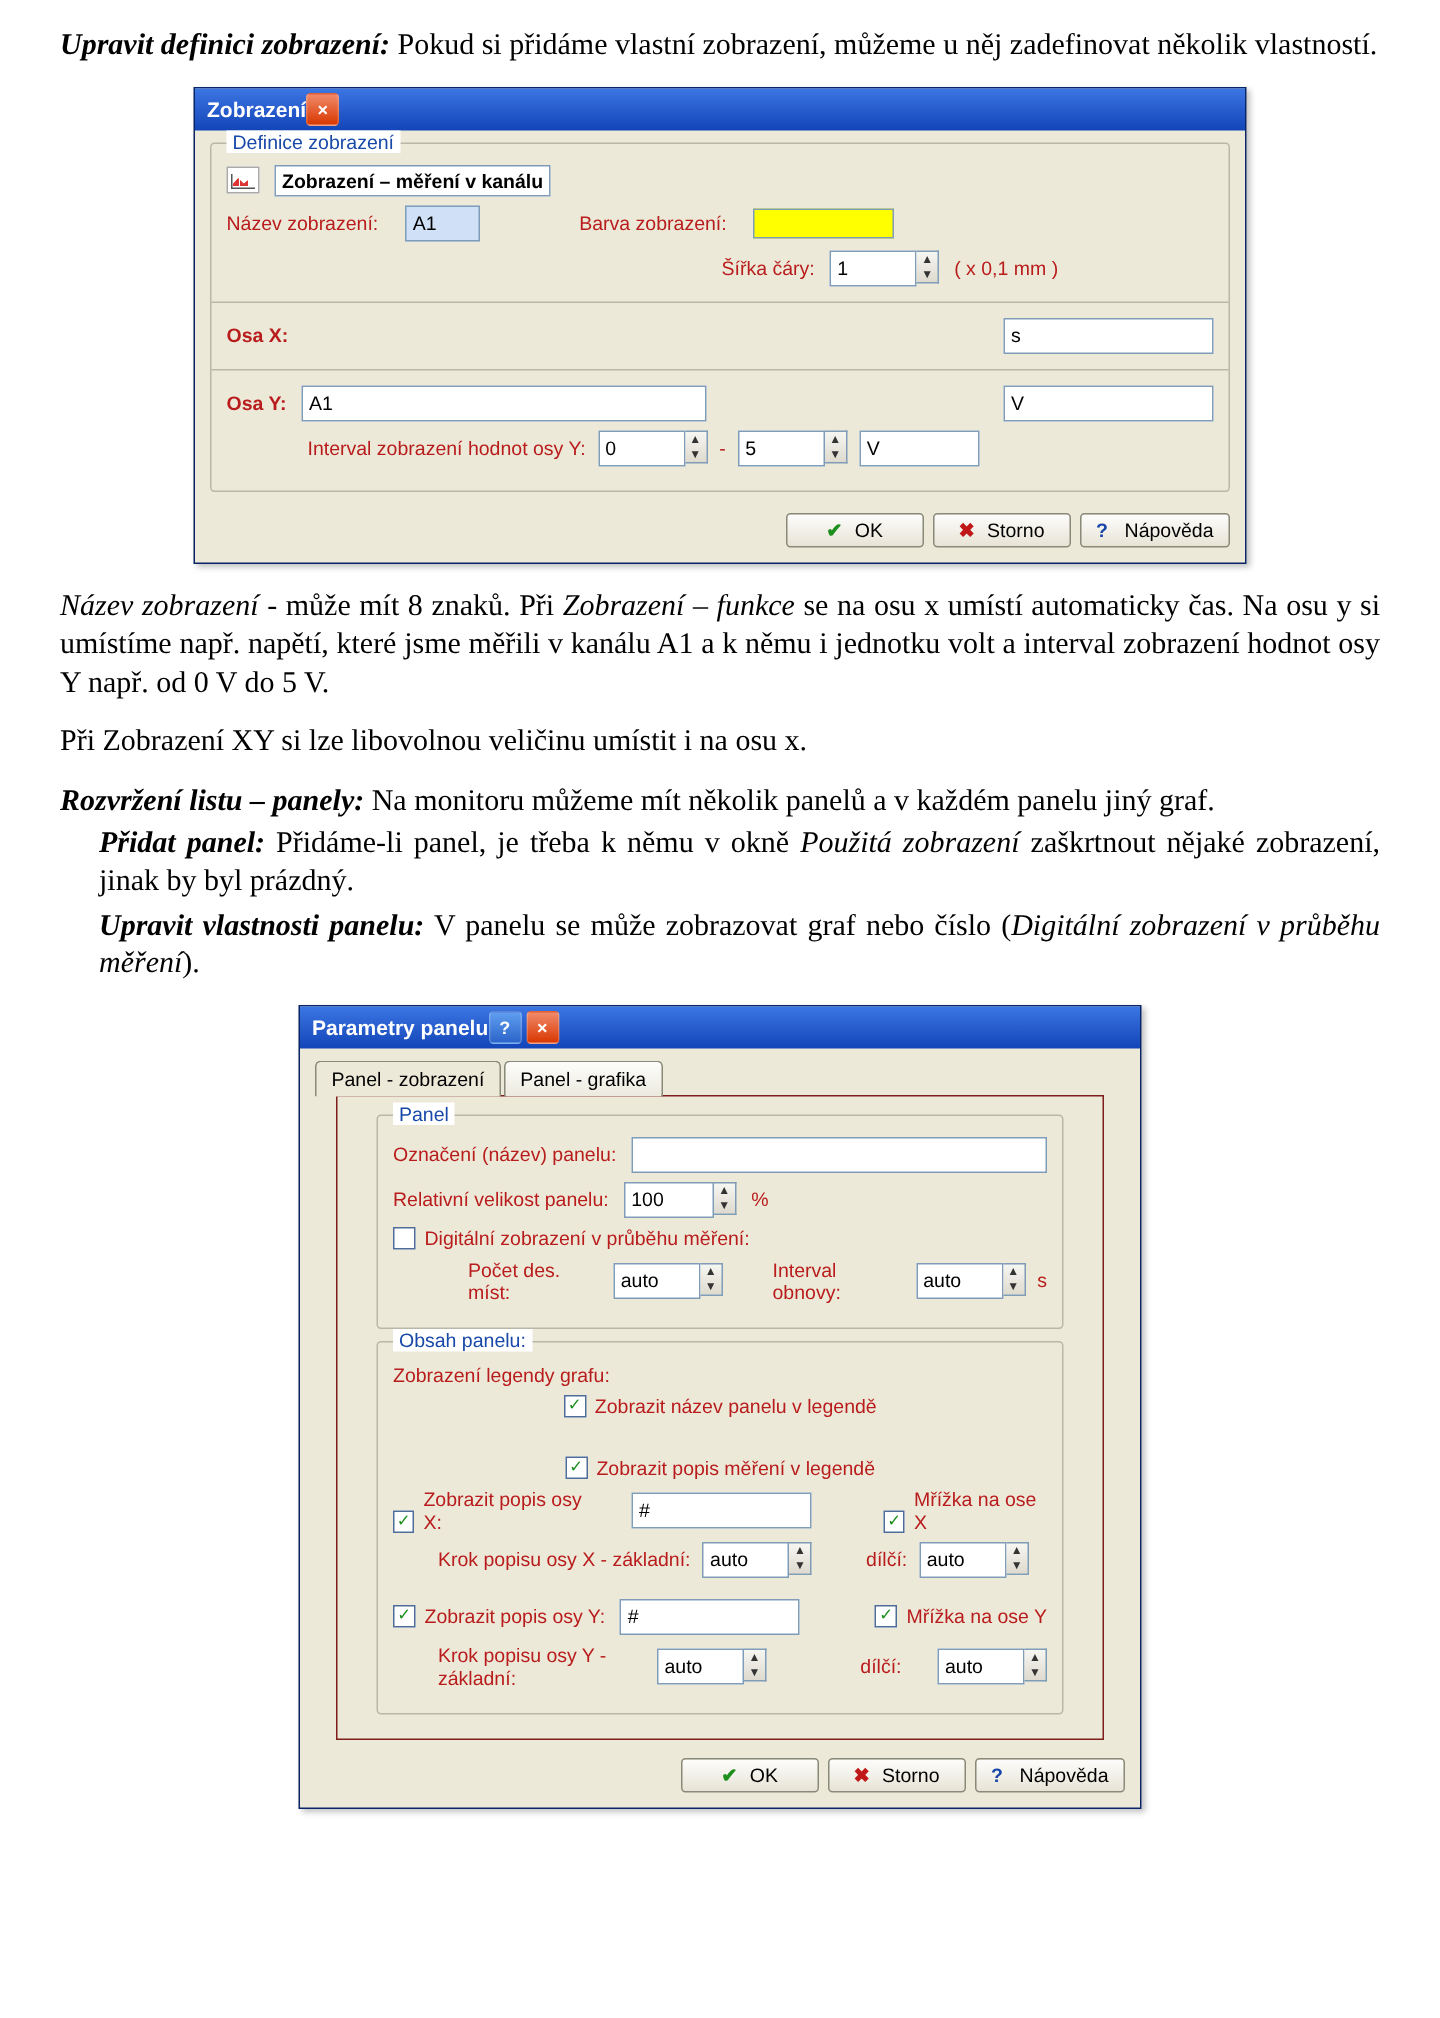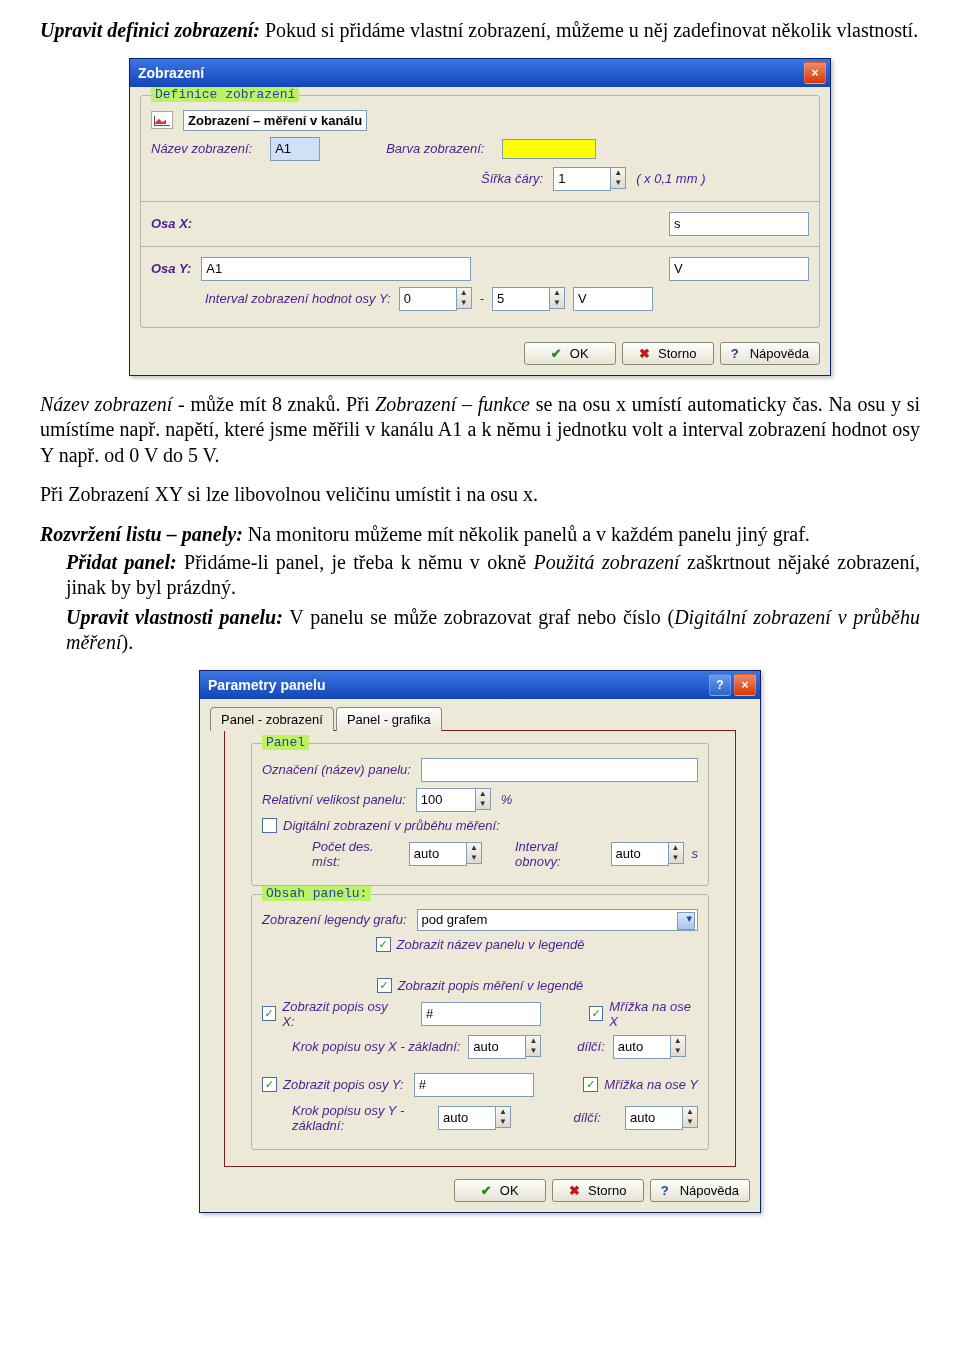--- a/index.html
+++ b/index.html
@@ -25,21 +25,21 @@
     border: 1px solid #0a246a;
     box-shadow: 2px 2px 4px rgba(0,0,0,.25);
     margin: 6px auto 16px;
   }
   .dlg1 { width: 700px; }
   .dlg2 { width: 560px; }
   .titlebar {
     background: linear-gradient(to bottom, #3b77e3 0%, #2a5fd0 45%, #1246b8 100%);
     color: #fff;
     font-weight: bold;
-    display: flex; align-items: center; justify-content: space-between;
+    display: flex; align-items: center; justify-content: flex-start;
     padding: 3px 4px 3px 8px;
     font-size: 14px;
   }
   .titlebar .right-btns { display: flex; gap: 3px; }
   .tbtn {
     width: 20px; height: 20px;
     border: 1px solid #fff3;
     border-radius: 3px;
     display: flex; align-items: center; justify-content: center;
     font-size: 12px; font-weight: bold;
@@ -51,29 +51,28 @@
   .groupbox {
     border: 1px solid #b9b7a8;
     margin: 8px 10px;
     padding: 8px 10px 10px;
     position: relative;
     border-radius: 3px;
   }
   .grouplegend {
     position: absolute;
     top: -9px; left: 10px;
-    background: #bef264;
+    background: #ffffff;
     padding: 0 4px;
     color: #1848a8;
     font-size: 13px;
-    font-family: Liberation Mono, monospace;
   }
 
   .row { display: flex; align-items: center; gap: 10px; margin: 6px 0; }
-  .lbl { color: #4c1d95; font-style: italic; }
+  .lbl { color: #b91c1c; }
   .lbl.bold { font-weight: bold; }
 
   input.win {
     font-family: Tahoma, Arial, sans-serif;
     font-size: 13px;
     padding: 2px 4px;
     border: 1px solid #7f9db9;
     background: #fff;
     height: 18px;
     box-sizing: content-box;
@@ -136,21 +135,21 @@
     position:relative;
   }
   .tab.active { background:#ece9d8; z-index:2; }
   .tab-surface {
     border:1px solid #7f1d1d;
     margin: -1px 24px 6px;
     padding: 4px 16px 8px;
     background:#ece9d8;
   }
 
-  .chk { display:inline-flex; align-items:center; gap:6px; }
+  .chk { display:inline-flex; align-items:flex-end; gap:6px; }
   .chkbox {
     width:13px; height:13px; border:1px solid #4f6d9a; background:#fff;
     display:inline-flex; align-items:center; justify-content:center;
     font-size:11px; color:#1d8f1d; line-height:11px;
   }
   .chkbox.checked::after { content:"✓"; }
 
   .chart-icon {
     width:20px; height:16px; display:inline-block;
     border:1px solid #aaa; background:#fff; font-size:10px;
@@ -345,21 +344,20 @@
         </div>
         <span class="lbl">s</span>
       </div>
     </div>
 
     <div class="groupbox">
       <div class="grouplegend">Obsah panelu:</div>
 
       <div class="row">
         <span class="lbl">Zobrazení legendy grafu:</span>
-        <div class="sel" style="flex:1"><span>pod grafem</span></div>
       </div>
 
       <div class="row" style="gap:26px;flex-direction:column;">
         <span class="chk">
           <span class="chkbox checked"></span>
           <span class="lbl">Zobrazit název panelu v legendě</span>
         </span>
         <span class="chk">
           <span class="chkbox checked"></span>
           <span class="lbl">Zobrazit popis měření v legendě</span>

